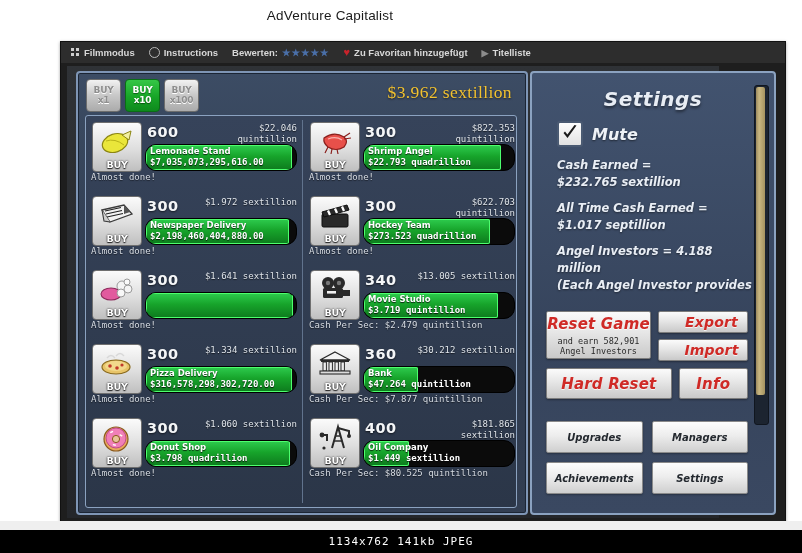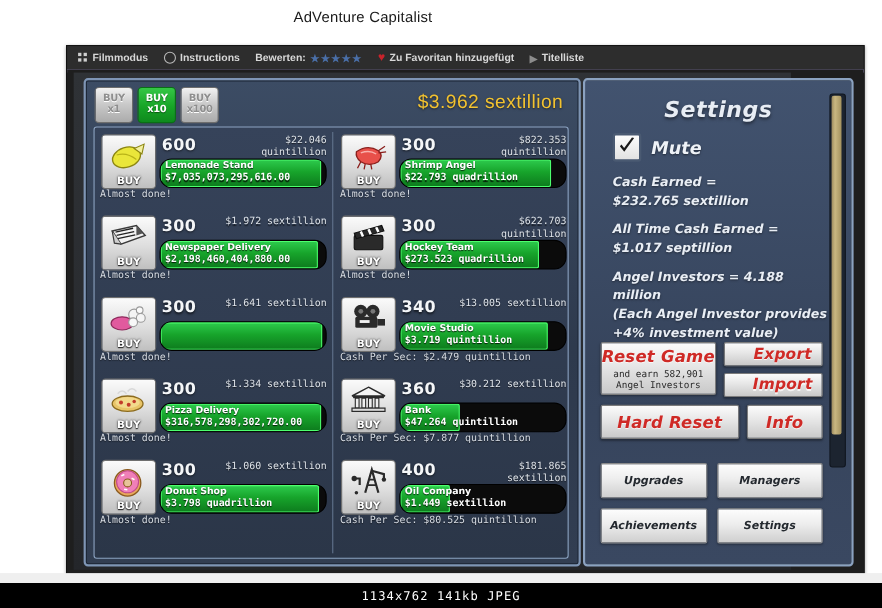--- a/index.html
+++ b/index.html
@@ -68,21 +68,21 @@
     color:#8e8e8e;text-shadow:0 1px 0 #fff;line-height:1.02;cursor:pointer;
   }
   .buybtn .l1{font-size:9px;letter-spacing:-.3px;}
   .buybtn .l2{font-size:9px;letter-spacing:-.3px;}
   .buybtn.active{
     background:linear-gradient(180deg,#35c746 0%,#17a427 55%,#0e8a1d 100%);
     color:#ffffff;text-shadow:0 1px 1px rgba(0,0,0,.45);border-color:#0a6e16;
   }
   .cash-total{
     position:absolute;right:14px;top:9px;
-    font-family:Liberation Sans, sans-serif;
+    font-family:Liberation Serif, serif;
     font-size:17.5px;color:#f2c230;letter-spacing:.4px;
     text-shadow:0 1px 2px rgba(0,0,0,.55);
   }
 
   .biz-body{
     position:absolute;left:7px;top:42px;width:430px;height:391px;
     border:1px solid #8ba2c0;border-radius:3px;
     background:linear-gradient(180deg,#36435a 0%,#2b3648 100%);
     overflow:hidden;
   }
@@ -501,21 +501,20 @@
 
           <div class="stats" id="stats-block">
               <div>Cash Earned =</div>
               <div>$232.765 sextillion</div>
               <div class="gap"></div>
               <div>All Time Cash Earned =</div>
               <div>$1.017 septillion</div>
               <div class="gap"></div>
               <div>Angel Investors = 4.188 million</div>
               <div>(Each Angel Investor provides</div>
-              <div>+4% investment value)</div>
             </div>
 
           <div class="btn-area">
             <div class="btn-row">
               <div class="gbtn reset-game">
                 <span class="main">Reset Game</span>
                 <span class="sub" id="reset-sub"><span>and earn 582,901</span><br><span>Angel Investors</span></span>
               </div>
               <div class="side-col">
                 <div class="gbtn export-btn">

